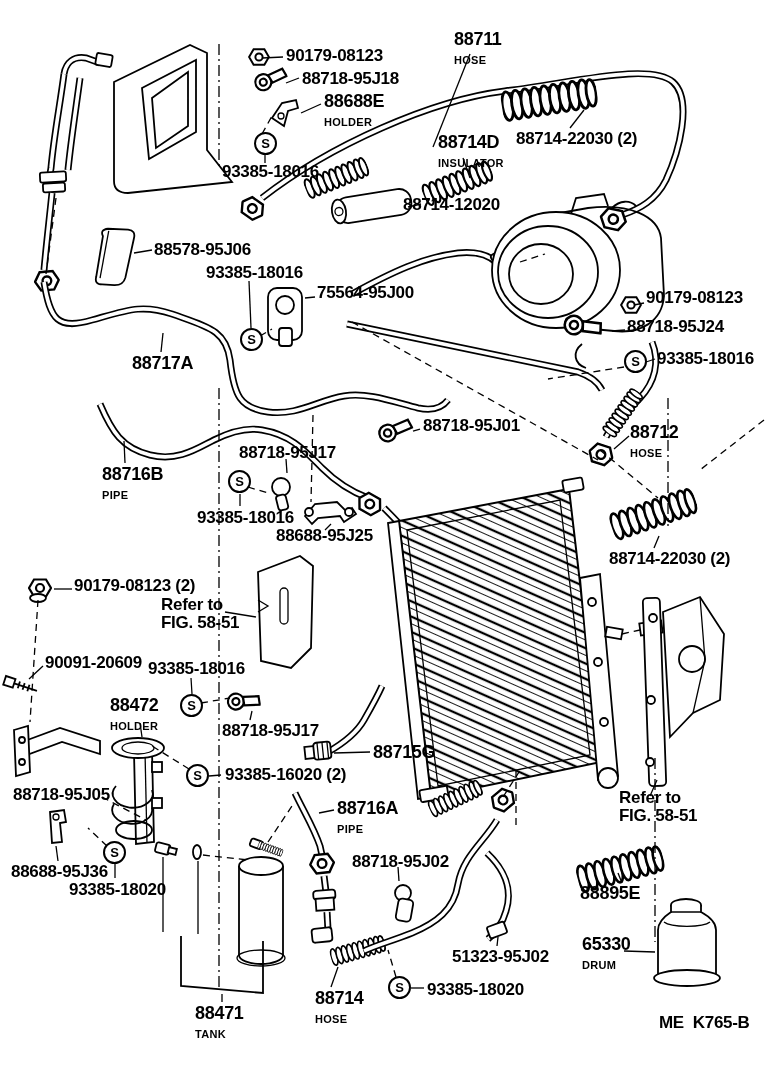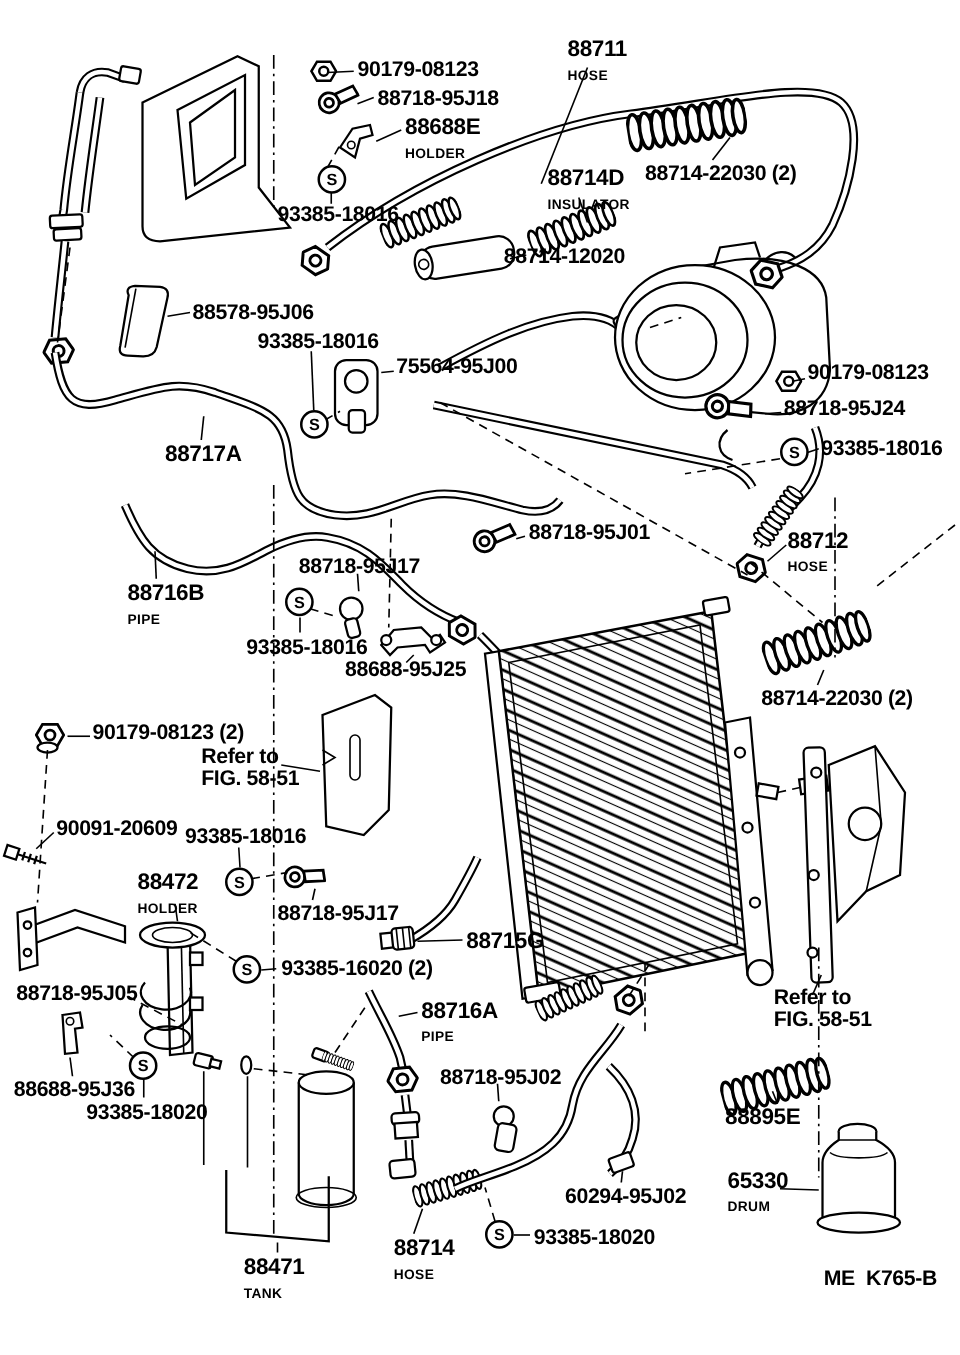--- a/index.html
+++ b/index.html
@@ -407,21 +407,21 @@
 <div class="lbl big" style="left:373px;top:743px"><span>88715G</span></div>
 <div class="lbl" style="left:225px;top:766px"><span>93385-16020 (2)</span></div>
 <div class="lbl big" style="left:337px;top:799px"><span>88716A</span><br><span class="sub">PIPE</span></div>
 <div class="lbl" style="left:13px;top:786px"><span>88718-95J05</span></div>
 <div class="lbl" style="left:11px;top:863px"><span>88688-95J36</span></div>
 <div class="lbl" style="left:69px;top:881px"><span>93385-18020</span></div>
 <div class="lbl" style="left:352px;top:853px"><span>88718-95J02</span></div>
 <div class="lbl refer" style="left:619px;top:789px"><span>Refer to</span><br><span class="sub">FIG. 58-51</span></div>
 <div class="lbl big" style="left:580px;top:884px"><span>88895E</span></div>
 <div class="lbl big" style="left:582px;top:935px"><span>65330</span><br><span class="sub">DRUM</span></div>
-<div class="lbl" style="left:452px;top:948px"><span>60294-95J02</span></div>
+<div class="lbl" style="left:452px;top:948px"><span>51323-95J02</span></div>
 <div class="lbl" style="left:427px;top:981px"><span>93385-18020</span></div>
 <div class="lbl big" style="left:315px;top:989px"><span>88714</span><br><span class="sub">HOSE</span></div>
 <div class="lbl big" style="left:195px;top:1004px"><span>88471</span><br><span class="sub">TANK</span></div>
 <div class="lbl" style="left:659px;top:1014px"><span>ME  K765-B</span></div>
 
 <div class="scircle" style="left:254px;top:132px">S</div>
 <div class="scircle" style="left:240px;top:328px">S</div>
 <div class="scircle" style="left:624px;top:350px">S</div>
 <div class="scircle" style="left:228px;top:470px">S</div>
 <div class="scircle" style="left:180px;top:694px">S</div>

